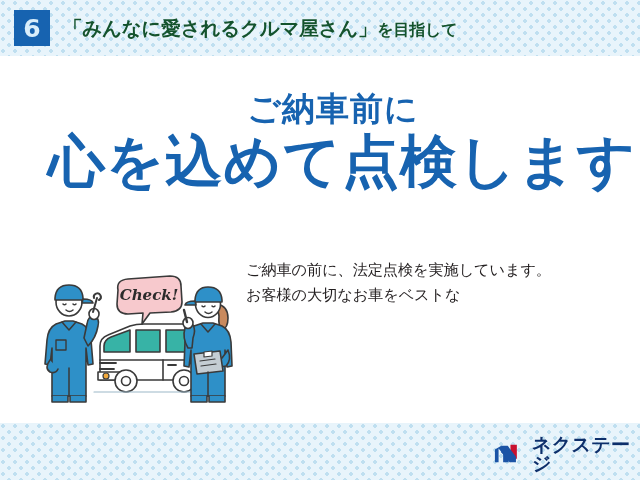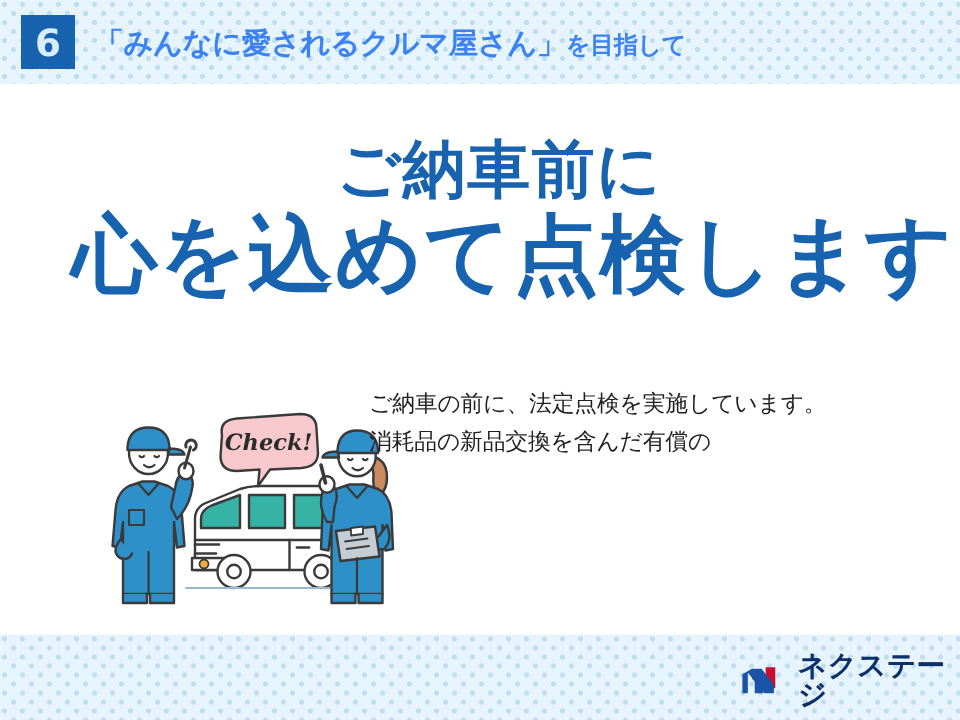--- a/index.html
+++ b/index.html
@@ -51,21 +51,21 @@
     font-size: 25px;
     font-weight: bold;
     display: flex;
     align-items: center;
     justify-content: center;
     font-family: "DejaVu Sans", sans-serif;
     line-height: 1;
   }
   #header-title {
     margin-left: 13px;
-    color: #3b82f6;
+    color: #14532d;
     font-size: 19.5px;
     font-weight: bold;
     letter-spacing: -0.2px;
     white-space: nowrap;
   }
   #header-title .tail {
     font-size: 16px;
   }
 
   
@@ -75,21 +75,21 @@
     left: 0;
     width: 640px;
     text-align: center;
     color: #1763b0;
     font-weight: bold;
     line-height: 1.02;
     letter-spacing: 1px;
     z-index: 3;
     font-family: "DejaVu Sans", "Liberation Sans", sans-serif;
   }
-  #headline .l1 { display: block; font-size: 42px; padding-left: 26px; }
+  #headline .l1 { display: block; font-size: 33px; padding-left: 26px; }
   #headline .l2 { display: block; font-size: 57px; margin-top: 6px; margin-left: 44px; }
 
   
   #body-copy {
     position: absolute;
     top: 258px;
     left: 246px;
     width: 368px;
     color: #231f20;
     font-size: 15.2px;
@@ -102,21 +102,21 @@
     font-size: 13.4px;
     margin-top: 3px;
     letter-spacing: -0.3px;
   }
   #body-copy .ln { display: block; }
 
   
   #illustration {
     position: absolute;
     top: 268px;
-    left: 72px;
+    left: 42px;
     width: 200px;
     height: 140px;
     z-index: 3;
   }
 
   
   #logo {
     position: absolute;
     top: 440px;
     left: 494px;
@@ -257,21 +257,21 @@
           <path d="M167 128 L167 134 L183 134 L183 128" fill="#2e90c8"></path>
         </g>
       </g>
 
       <text x="107" y="32" text-anchor="middle" font-family="DejaVu Serif, Liberation Serif, serif" font-size="15" font-style="italic" font-weight="bold" fill="#2b2b2b">Check!</text>
     </svg>
   </div>
 
   <div id="body-copy">
     <span class="ln">ご納車の前に、法定点検を実施しています。</span>
-    <span class="ln">消耗品の新品交換を含んだ有償の</span>
+    <span class="ln">お客様の大切なお車をベストな</span>
   </div>
 
   <div id="logo">
     <svg width="34" height="24" viewBox="0 0 34 24">
       <path d="M1 21 L1 7 L8 3 L16 13 L16 21 L10 21 L10 12 L5 6 L5 21 Z" fill="#1b54a6"></path>
       <path d="M18 2 L25 2 L25 17 L18 21 Z" fill="#c8102e"></path>
       <path d="M8 3 L15 3 L24 15 L24 21 L17 21 L8 10 Z" fill="#1b54a6"></path>
     </svg>
     <span id="logo-text">ネクステージ</span>
   </div>

